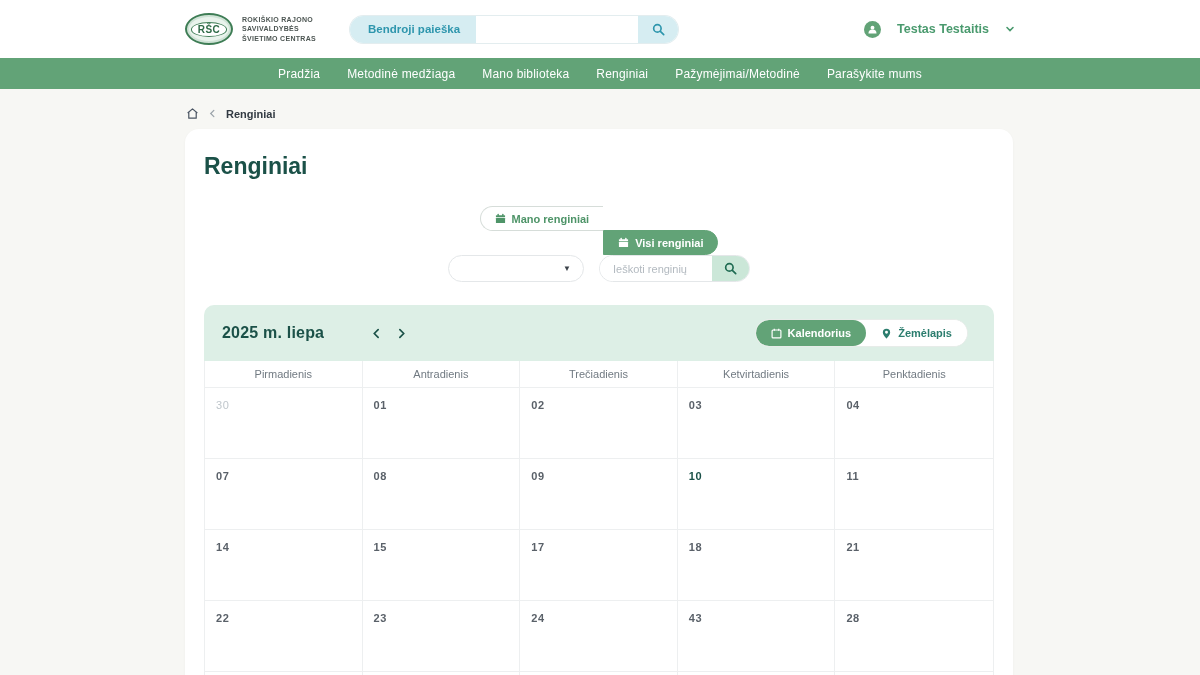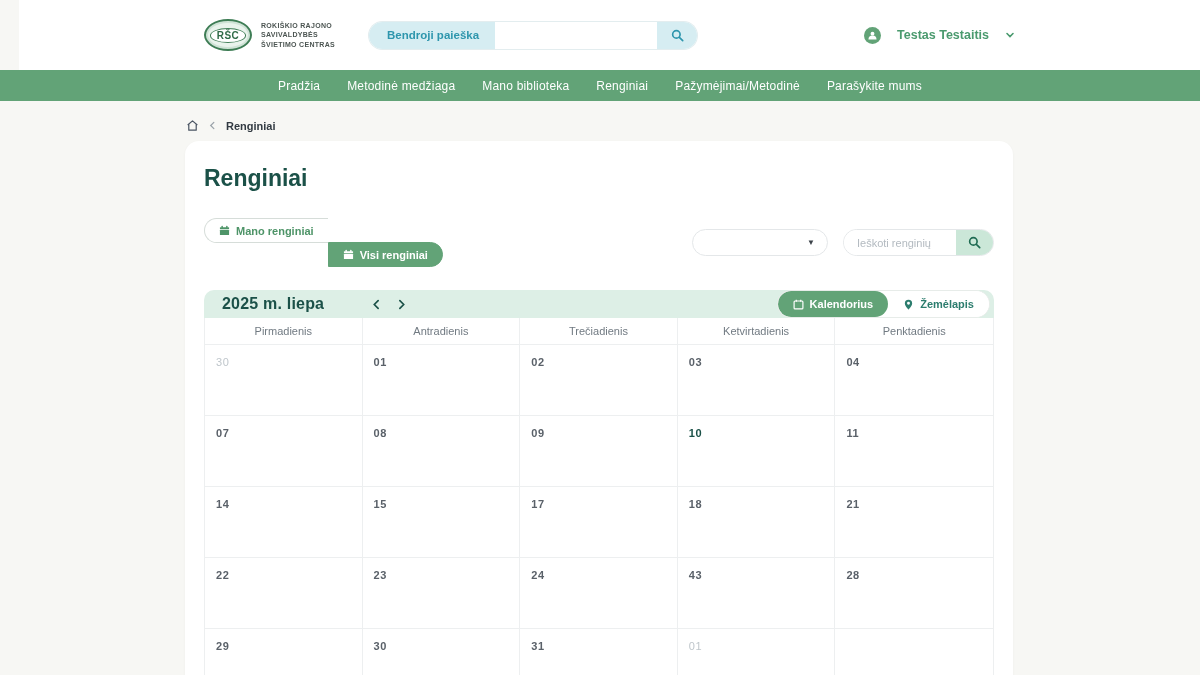--- a/index.html
+++ b/index.html
@@ -8,21 +8,21 @@
     font-family:"Liberation Sans","DejaVu Sans",sans-serif;
     background:var(--page-bg,#f7f7f4);
     color:#333;
   }
   :root{
     --green:#62a377; --green-dark:#1b5148; --mint:#ddefe6; --mint-btn:#cbe7d8;
     --teal-blue:#2e96ad; --teal-blue-bg:#d6edf2; --border:#e4e7e9;
   }
 
   
-  .topbar{ height:70px; background:#fff; display:flex; align-items:center; padding:0 185px;margin-left:19px; }
+  .topbar{ height:58px; background:#fff; display:flex; align-items:center; padding:0 185px; }
   .logo-wrap{ display:flex; align-items:center; gap:9px; }
   .logo-oval{
     width:48px; height:32px; border-radius:50%;
     border:2px solid #3e7d55; background:#e9f3ec;
     display:flex; align-items:center; justify-content:center;
     box-shadow:0 0 0 2px #cfe3d6 inset;
   }
   .logo-oval-inner{
     background:#fff; border:1px solid #3e7d55; border-radius:50%;
     padding:1px 6px; font-size:10px; font-weight:700; color:#2f6b47; letter-spacing:.5px;
@@ -54,43 +54,43 @@
   .crumbs{ display:flex; align-items:center; gap:9px; margin:18px 0 0 186px; }
   .crumb-sep{ color:#9aa2a9; font-size:11px; display:flex; }
   .crumb-current{ font-size:11px; font-weight:600; color:#323a42; }
 
   
   .card{ width:828px; margin:9px 0 0 185px; background:#fff; border-radius:14px;
     box-shadow:0 1px 3px rgba(0,0,0,.04); padding:20px 19px 30px; height:620px; }
   .page-title{ font-size:23px; font-weight:700; color:var(--green-dark); margin:4px 0 26px; }
 
   
-  .controls{ display:flex; align-items:center; justify-content:space-between; margin-bottom:23px; }
+  .controls{ display:flex; align-items:center; justify-content:space-between; margin-bottom:23px;flex-direction:column; }
   .seg-group{ display:flex; }
   .seg{ height:25px; display:flex; align-items:center; gap:6px; font-size:11px; font-weight:600;
     padding:0 14px; cursor:pointer; border:1px solid #d6ddd9; background:#fff; color:#4e9468; }
   .seg:first-child{ border-radius:9999px 0 0 9999px; border-right:0; }
   .seg:last-child{ border-radius:0 9999px 9999px 0; }
   .seg.seg--active{ background:var(--green); border-color:var(--green); color:#fff;margin-top:24px; }
 
   .right-controls{ display:flex; align-items:center; gap:15px; }
   .select-pill{ width:136px; height:27px; border:1px solid var(--border); border-radius:9999px;
     background:#fff; display:flex; align-items:center; justify-content:flex-end;
     padding:0 12px; cursor:pointer; }
   .select-caret{ font-size:8px; color:#3c434a; }
   .esearch{ display:flex; height:27px; width:151px; border:1px solid var(--border);
     border-radius:9999px; overflow:hidden; background:#fff; }
   .esearch-input{ flex:1; border:0; outline:0; font-size:11px; padding:0 0 0 13px; min-width:0; color:#555; }
   .esearch-input::placeholder{ color:#b3bac0; }
   .esearch-btn{ width:37px; border:0; background:var(--mint-btn); cursor:pointer;
     display:flex; align-items:center; justify-content:center; color:#1f6b52; }
 
   
-  .cal-head{ height:28px; background:var(--mint); border-radius:10px 10px 0 0;
-    display:flex; align-items:center; padding:0 4px 0 18px; }
+  .cal-head{ height:56px; background:var(--mint); border-radius:10px 10px 0 0;
+    display:flex; align-items:center; padding:0 26px 0 18px; }
   .cal-title{ font-size:16px; font-weight:700; color:var(--green-dark); letter-spacing:.2px; }
   .cal-nav{ display:flex; gap:9px; margin-left:44px; }
   .cal-nav-btn{ border:0; background:transparent; color:var(--green-dark); cursor:pointer;
     width:16px; height:20px; display:flex; align-items:center; justify-content:center; }
   .view-toggle{ margin-left:auto; display:flex; background:#fff; border:1px solid #e7ece9;
     border-radius:9999px; overflow:hidden; }
   .view-btn{ height:26px; display:flex; align-items:center; gap:6px; font-size:11px; font-weight:600;
     padding:0 15px; cursor:pointer; border:0; background:#fff; color:#2c7d6e; }
   .view-btn.view--active{ background:var(--green); color:#fff; border-radius:9999px; }
 

